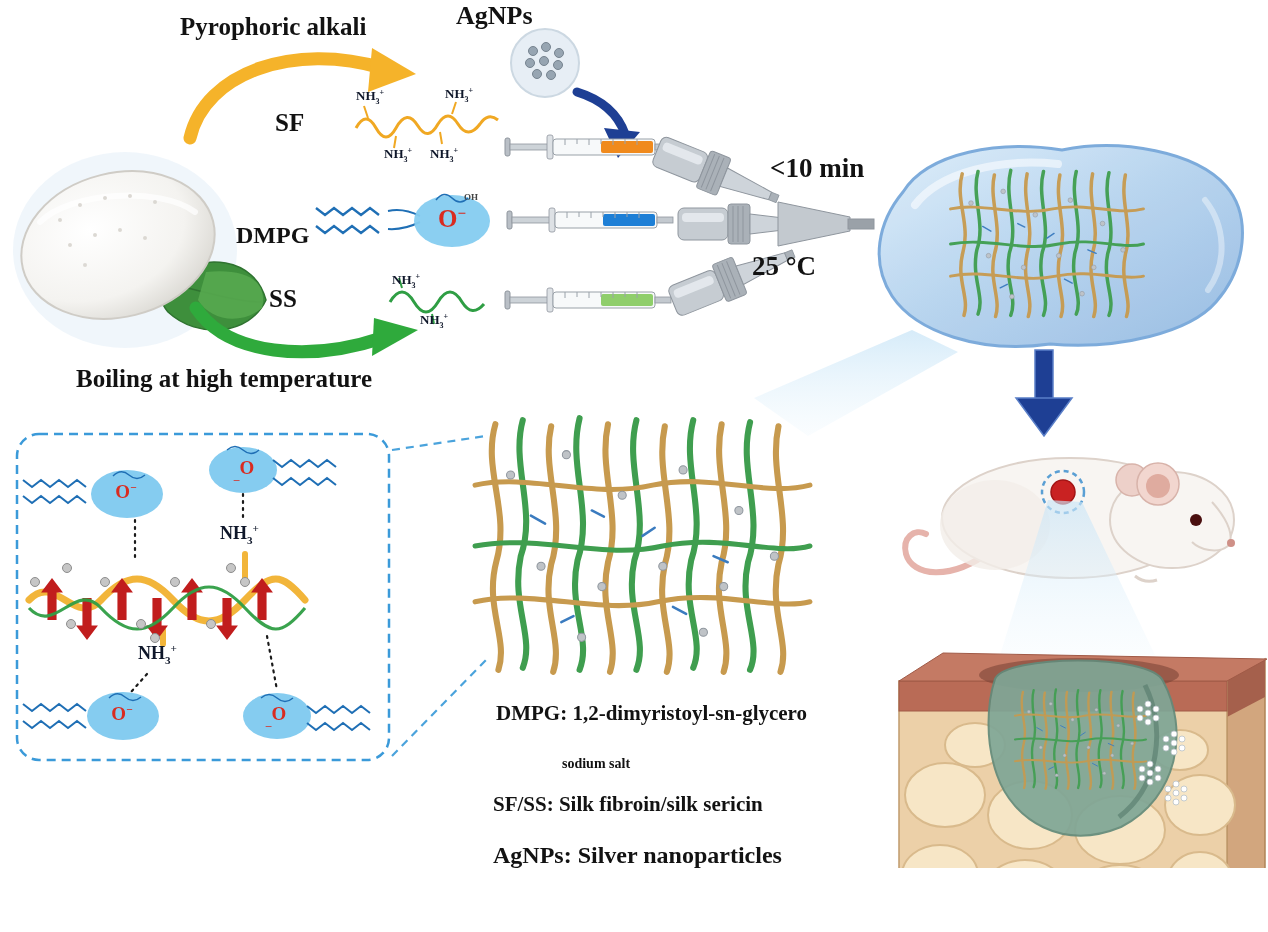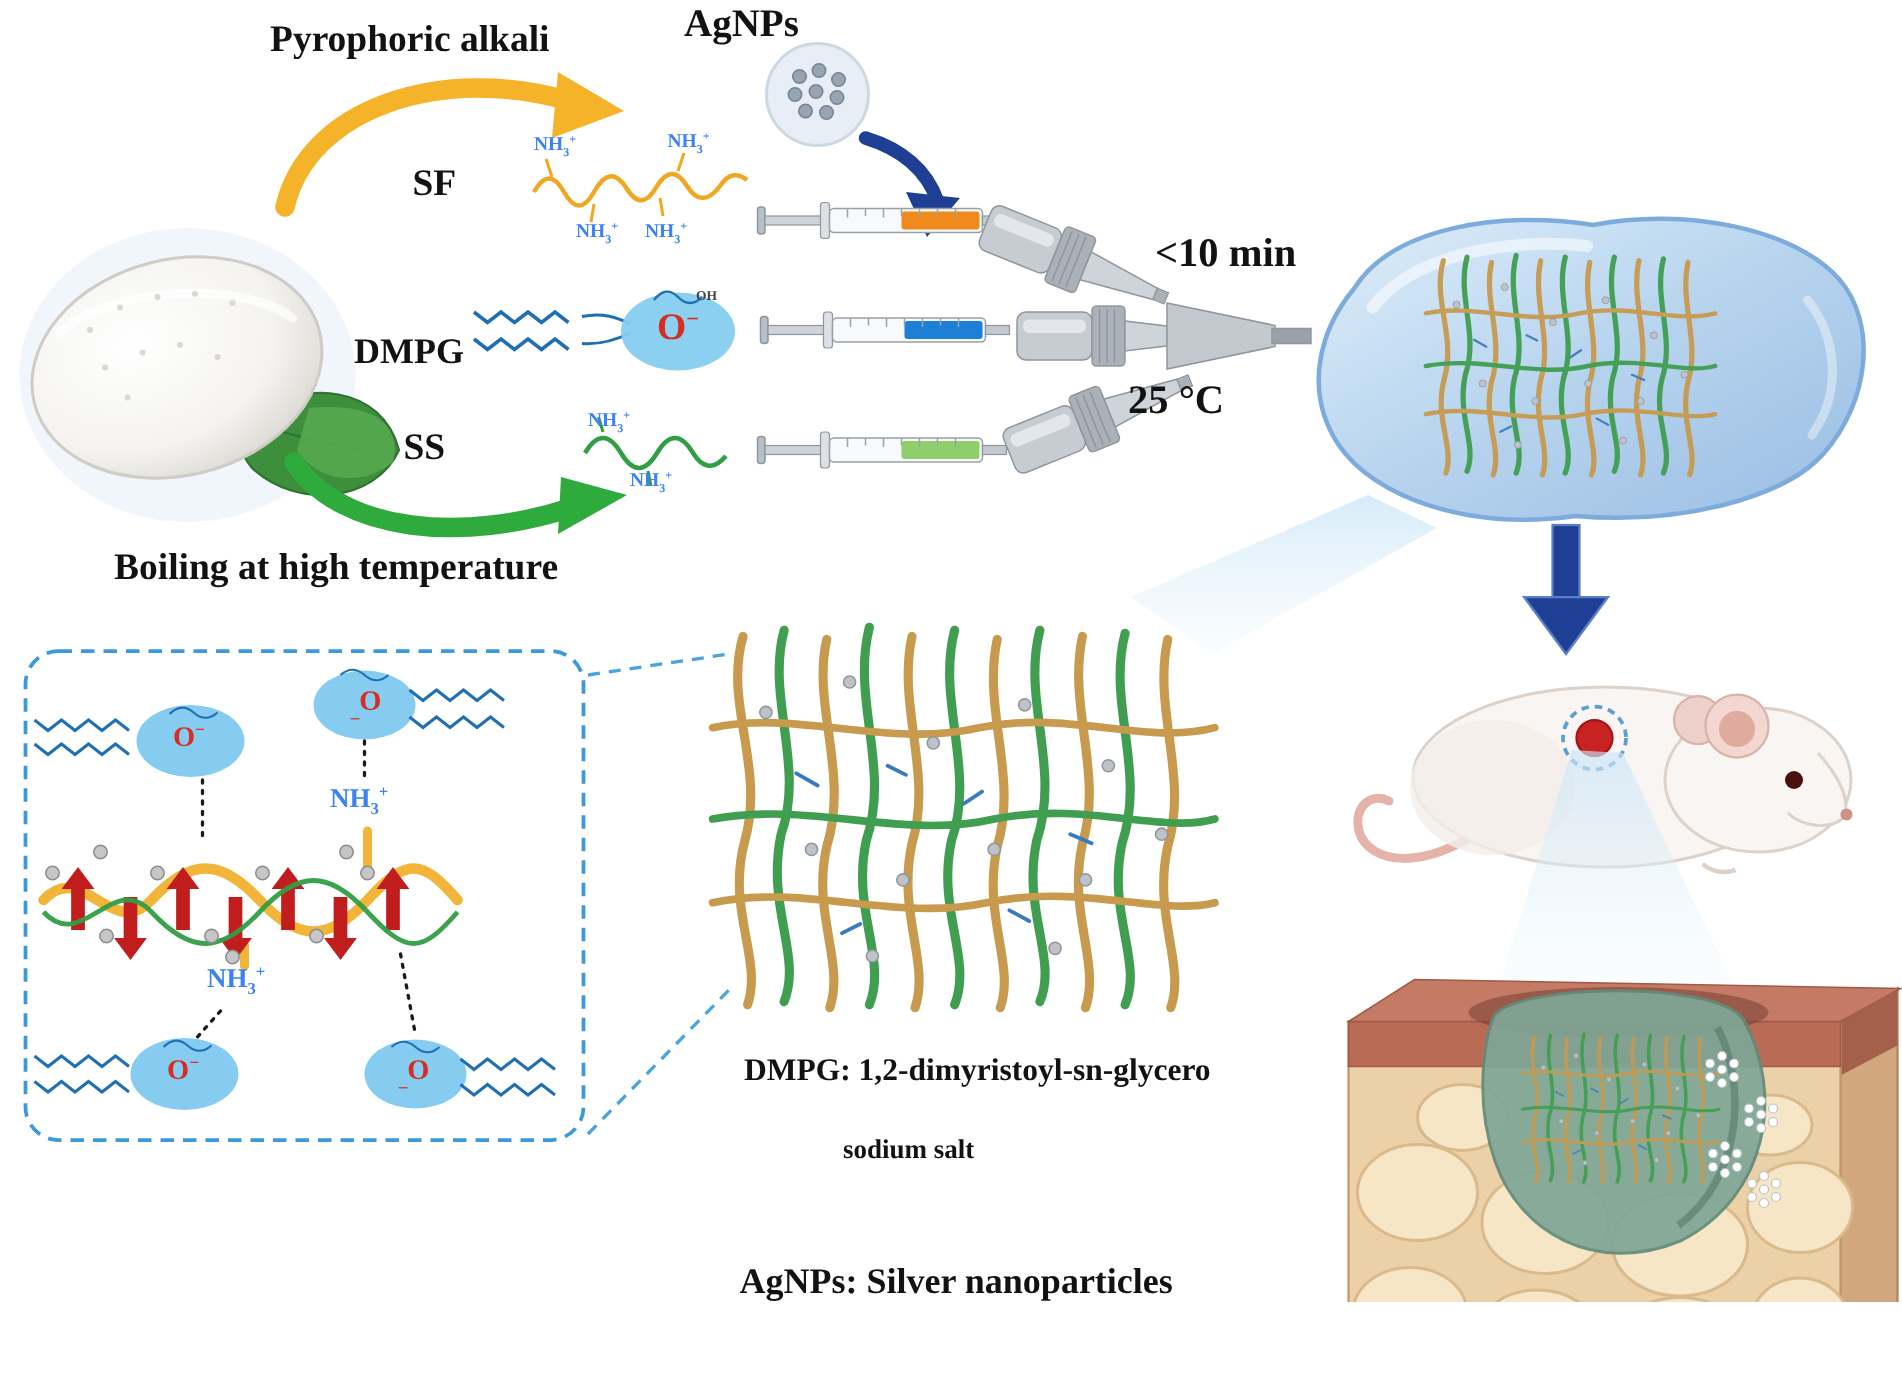--- a/index.html
+++ b/index.html
@@ -6,21 +6,21 @@
   body { background:#ffffff; }
   .canvas {
     position:relative; width:1268px; height:868px; background:#ffffff;
     overflow:hidden; font-family:"Liberation Serif","DejaVu Serif",serif;
   }
   .art { position:absolute; left:0; top:0; }
   .lbl {
     position:absolute; font-weight:bold; color:#121212;
     white-space:nowrap; line-height:1.06;
   }
-  .nh3 { position:absolute; font-weight:bold; color:#3b82f6; white-space:nowrap; }
+  .nh3 { position:absolute; font-weight:bold; color:#0f172a; white-space:nowrap; }
   .nh3 sub, .nh3 sup { font-size:.62em; font-weight:bold; }
   .oc {
     position:absolute; font-weight:bold; color:#d92b20; text-align:center;
     white-space:nowrap; line-height:1;
   }
   .oc sub, .oc sup { font-size:.6em; font-weight:bold; }
   .tiny { position:absolute; font-weight:bold; color:#444; white-space:nowrap; }
 </style>
 </head>
 <body>
@@ -343,21 +343,22 @@
 <div class="lbl" style="left:180px; top:14px; font-size:25px;">Pyrophoric alkali</div>
 <div class="lbl" style="left:456px; top:2px; font-size:26px;">AgNPs</div>
 <div class="lbl" style="left:275px; top:110px; font-size:25px;">SF</div>
 <div class="lbl" style="left:236px; top:206px; font-size:24px;margin-top:17px;">DMPG</div>
 <div class="lbl" style="left:269px; top:286px; font-size:25px;">SS</div>
 <div class="lbl" style="left:770px; top:154px; font-size:27px;">&lt;10 min</div>
 <div class="lbl" style="left:752px; top:252px; font-size:27px;text-align:center;">25 °C</div>
 <div class="lbl" style="left:76px; top:366px; font-size:25px;">Boiling at high temperature</div>
 
 <div class="lbl" style="left:496px; top:702px; font-size:21px;">DMPG: 1,2-dimyristoyl-sn-glycero</div>
-<div class="lbl" style="left:562px; top:757px; font-size:18px;">sodium salt</div>
+<div class="lbl" style="left:562px; top:757px; font-size:14px;">sodium salt</div>
+<div class="lbl" style="left:493px; top:793px; font-size:21px;">SF/SS: Silk fibroin/silk sericin</div>
 <div class="lbl" style="left:493px; top:843px; font-size:24px;">AgNPs: Silver nanoparticles</div>
 
 <div class="nh3" style="left:356px; top:88px; font-size:13px;"><span>NH</span><sub>3</sub><sup>+</sup></div>
 <div class="nh3" style="left:445px; top:86px; font-size:13px;"><span>NH</span><sub>3</sub><sup>+</sup></div>
 <div class="nh3" style="left:384px; top:146px; font-size:13px;"><span>NH</span><sub>3</sub><sup>+</sup></div>
 <div class="nh3" style="left:430px; top:146px; font-size:13px;"><span>NH</span><sub>3</sub><sup>+</sup></div>
 <div class="nh3" style="left:392px; top:272px; font-size:13px;"><span>NH</span><sub>3</sub><sup>+</sup></div>
 <div class="nh3" style="left:420px; top:312px; font-size:13px;"><span>NH</span><sub>3</sub><sup>+</sup></div>
 <div class="nh3" style="left:220px; top:522px; font-size:18px;"><span>NH</span><sub>3</sub><sup>+</sup></div>
 <div class="nh3" style="left:138px; top:642px; font-size:18px;"><span>NH</span><sub>3</sub><sup>+</sup></div>

